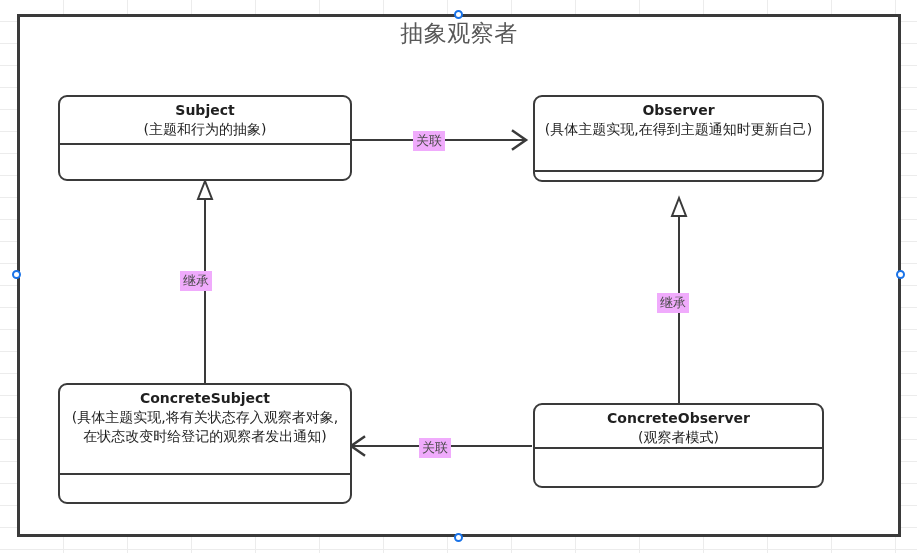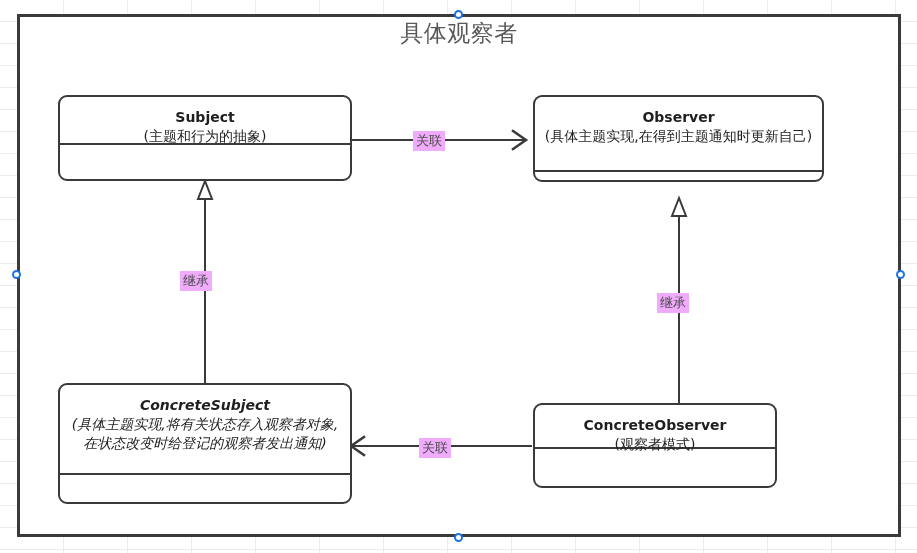--- a/index.html
+++ b/index.html
@@ -58,21 +58,21 @@
   .uml-box {
     position: absolute;
     border: 2.5px solid #3a3a3a;
     border-radius: 9px;
     background: #ffffff;
     box-sizing: border-box;
     overflow: hidden;
   }
   .uml-header {
     box-sizing: border-box;
-    padding: 11px 8px 6px 8px;
+    padding: 4px 8px 6px 8px;
     text-align: center;
     border-bottom: 2px solid #3a3a3a;
   }
   .uml-name {
     font-weight: bold;
     font-size: 14px;
     color: #1f1f1f;
     line-height: 19px;
     font-family: "DejaVu Sans", "Liberation Sans", sans-serif;
   }
@@ -83,23 +83,23 @@
     font-family: "DejaVu Sans", "Liberation Sans", sans-serif;
   }
   .uml-body {
     height: 100%;
   }
   
   #box-subject          { left: 58px;  top: 95px;  width: 294px; height: 86px; }
   #box-subject .uml-header { height: 48px; }
   #box-observer         { left: 533px; top: 95px;  width: 291px; height: 87px; }
   #box-observer .uml-header { height: 75px; }
-  #box-concrete-subject { left: 58px;  top: 383px; width: 294px; height: 121px; font-style: italic; }
+  #box-concrete-subject { left: 58px;  top: 383px; width: 294px; height: 121px; }
   #box-concrete-subject .uml-header { height: 90px; }
-  #box-concrete-observer{ left: 533px; top: 403px; width: 244px; height: 85px; }
+  #box-concrete-observer{ left: 533px; top: 403px; width: 291px; height: 85px; }
   #box-concrete-observer .uml-header { height: 44px; }
 
   
   .edge-label {
     position: absolute;
     font-size: 13px;
     color: #4a4a4a;
     background: #f0abfc;
     padding: 1px 3px;
     font-family: "DejaVu Sans", "Liberation Sans", sans-serif;
@@ -134,21 +134,21 @@
 </style>
 </head>
 <body>
 
 <div id="grid-background"></div>
 
 <div id="canvas">
 
   <div id="outer-frame"></div>
 
-  <div id="diagram-title">具体观察者</div>
+  <div id="diagram-title">抽象观察者</div>
 
   <svg class="edges" viewBox="0 0 917 553">
 
     <line x1="352" y1="140" x2="524" y2="140" stroke="#3a3a3a" stroke-width="2"></line>
     <polyline points="513,131 526,140 513,149" fill="none" stroke="#3a3a3a" stroke-width="2.5" stroke-linecap="square"></polyline>
 
     <line x1="205" y1="383" x2="205" y2="196" stroke="#3a3a3a" stroke-width="2"></line>
     <polygon points="205,181 198,199 212,199" fill="#ffffff" stroke="#3a3a3a" stroke-width="2"></polygon>
 
     <line x1="679" y1="403" x2="679" y2="213" stroke="#3a3a3a" stroke-width="2"></line>

